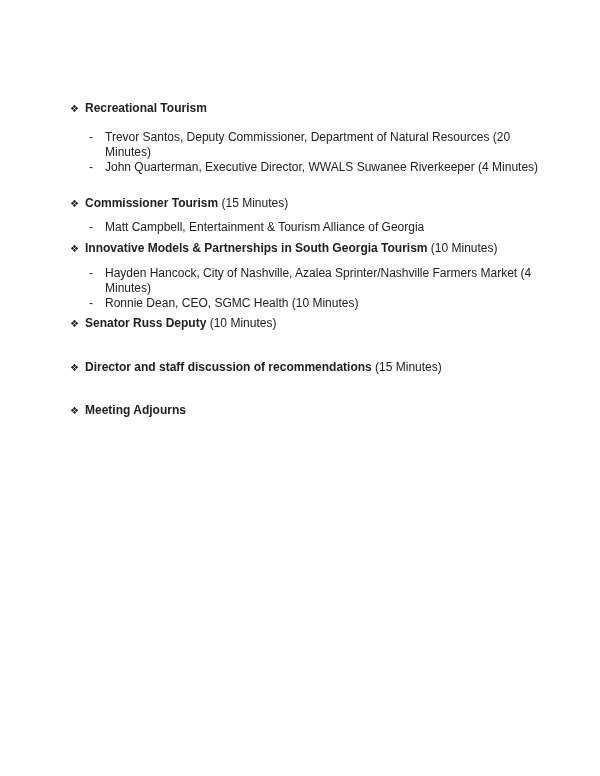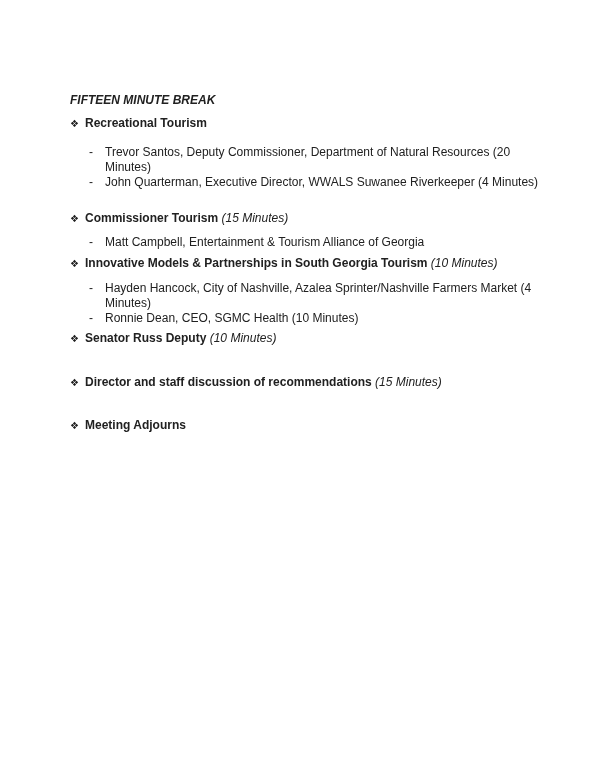--- a/index.html
+++ b/index.html
@@ -28,32 +28,31 @@
   .li { display: flex; margin: 0; }
   .bullet {
     flex: 0 0 15px;
     width: 15px;
     font-family: "DejaVu Sans", sans-serif;
     font-size: 10px;
     line-height: 15px;
   }
   .li-text { flex: 1; }
   .title { font-weight: bold; }
-  .duration { font-weight: normal; font-style: italic; }
+  .duration { font-weight: normal; }
   .sub { display: flex; padding-left: 19px; margin: 0; }
   .dash { flex: 0 0 16px; width: 16px; }
   .sub-text { flex: 1; }
 </style>
 </head>
 <body>
 
 <div class="page">
   <div class="content">
 
-    <p class="break-heading">FIFTEEN MINUTE BREAK</p>
 
     <div class="li" style="margin-top:8px">
       <span class="bullet">❖</span>
       <span class="li-text"><span class="title">Recreational Tourism</span> <span class="duration"></span></span>
     </div>
 
     <div class="sublist" style="margin-top:14px">
       <div class="sub">
         <span class="dash">-</span>
         <span class="sub-text">Trevor Santos, Deputy Commissioner, Department of Natural Resources (20 Minutes)</span>

